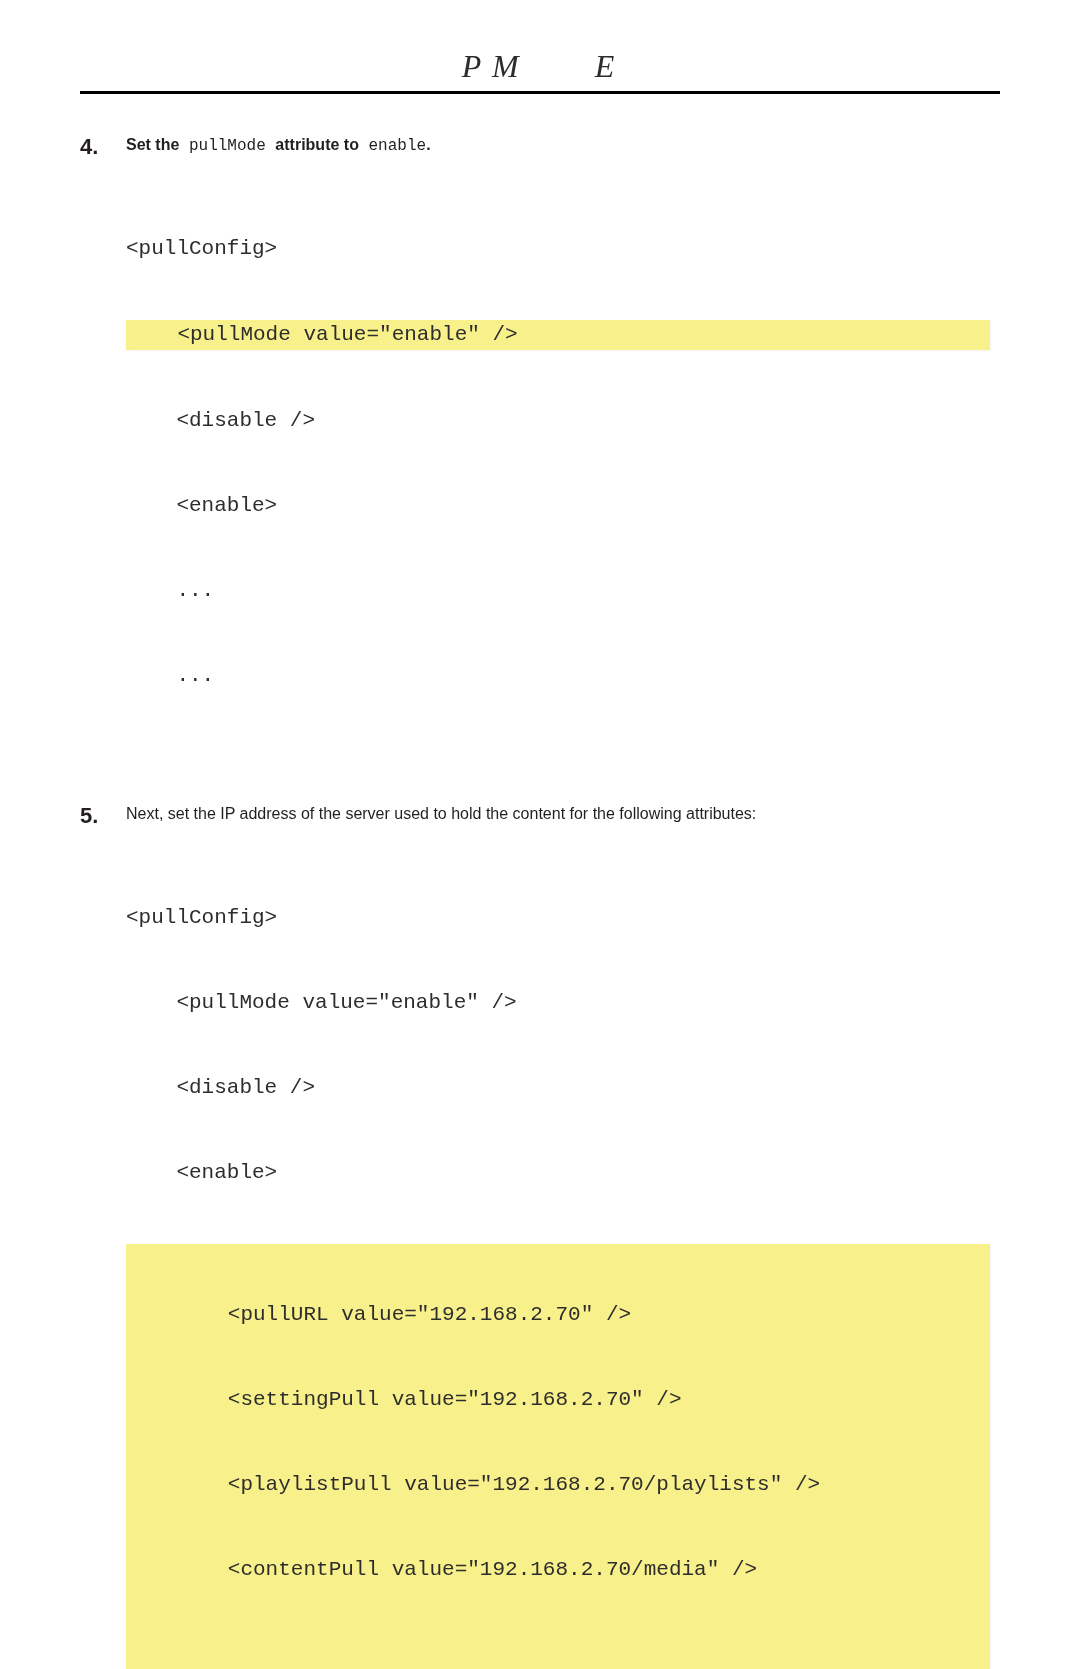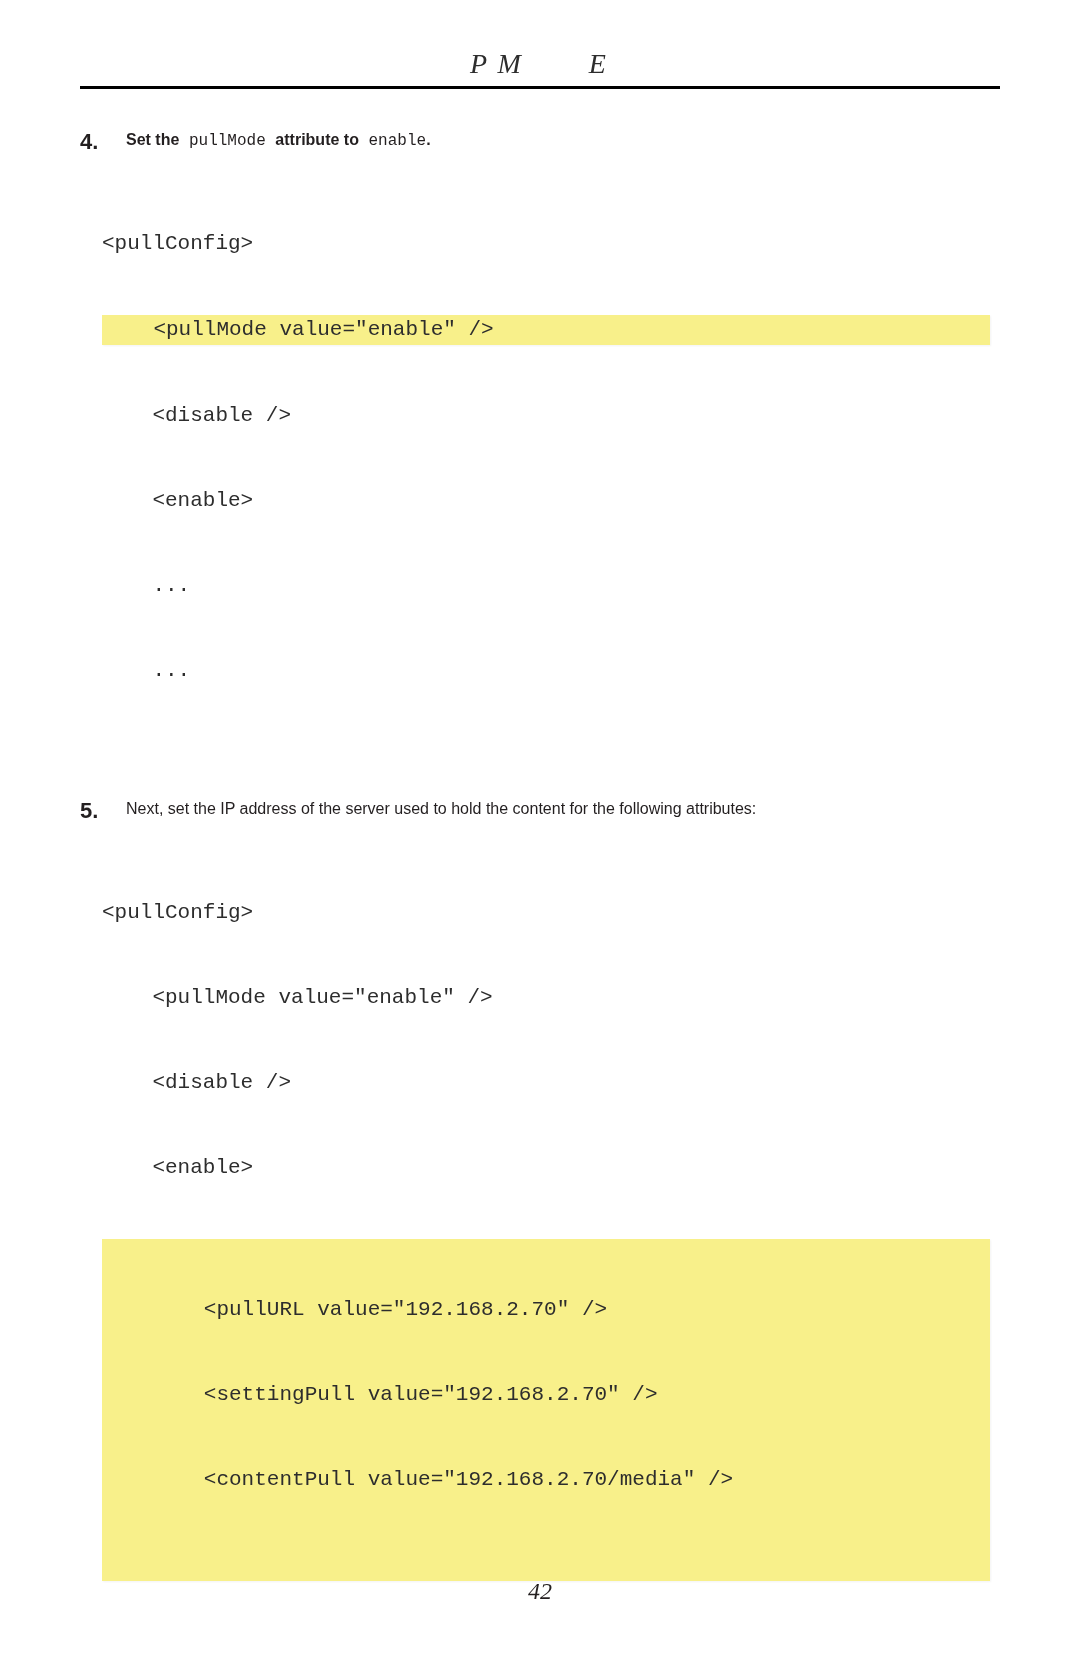--- a/index.html
+++ b/index.html
@@ -13,21 +13,21 @@
     width: 1080px;
     height: 1669px;
     position: relative;
     box-sizing: border-box;
     padding: 48px 80px 0 80px;
   }
   .running-head {
     text-align: center;
     font-style: italic;
     letter-spacing: 4px;
-    font-size: 28px;
+    font-size: 32px;
     color: #2d2d2d;
     margin-bottom: 6px;
     font-family: "Times New Roman", serif;
   }
   .head-rule {
     border: none;
     border-top: 3px solid #000;
     margin: 0 0 40px 0;
   }
   .step {
@@ -45,21 +45,21 @@
     font-size: 16px;
     line-height: 1.35;
   }
   .step-body .b { font-weight: bold; }
   .mono, code { font-family: "Courier New", monospace; font-weight: normal; }
   .code-block {
     font-family: "Courier New", monospace;
     font-size: 21px;
     line-height: 1.35;
     color: #2d2d2d;
-    margin-left: 22px;
+    margin-left: 46px;
     white-space: pre;
   }
   .code-line { display: block; }
   .hl {
     background: #f8f08a;
     border: 1px solid #f8f08a;
     display: block;
     margin-right: 10px;
     box-shadow: 1px 1px 2px rgba(0,0,0,0.05);
   }
@@ -107,21 +107,21 @@
   </div>
 
   <div class="code-block">
     <span class="code-line">&lt;pullConfig&gt;</span>
     <span class="code-line">    &lt;pullMode value="enable" /&gt;</span>
     <span class="code-line">    &lt;disable /&gt;</span>
     <span class="code-line">    &lt;enable&gt;</span>
     <span class="hl">
       <span class="code-line">        &lt;pullURL value="192.168.2.70" /&gt;</span>
       <span class="code-line">        &lt;settingPull value="192.168.2.70" /&gt;</span>
+      <span class="code-line">        &lt;playlistPull value="192.168.2.70/playlists" /&gt;</span>
       <span class="code-line">        &lt;contentPull value="192.168.2.70/media" /&gt;</span>
       
     </span>
     
     
   </div>
 
-  <div class="page-number">42</div>
 </div>
 
 </body></html>

